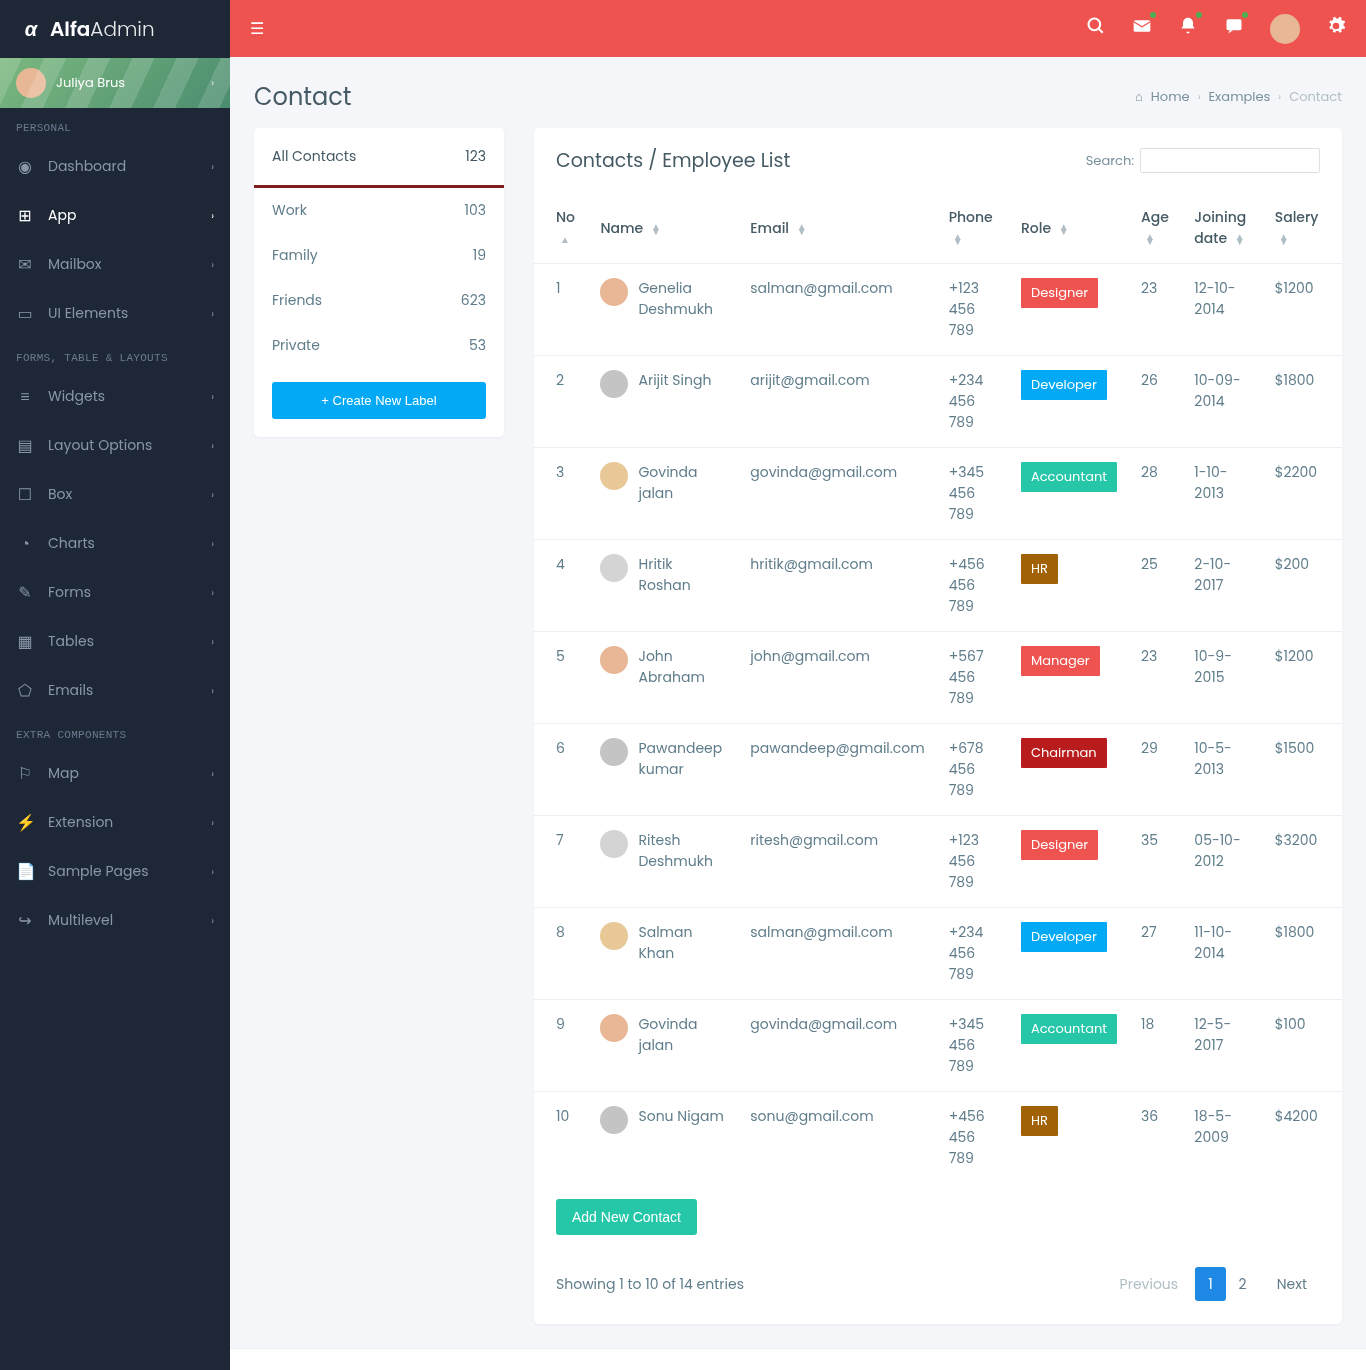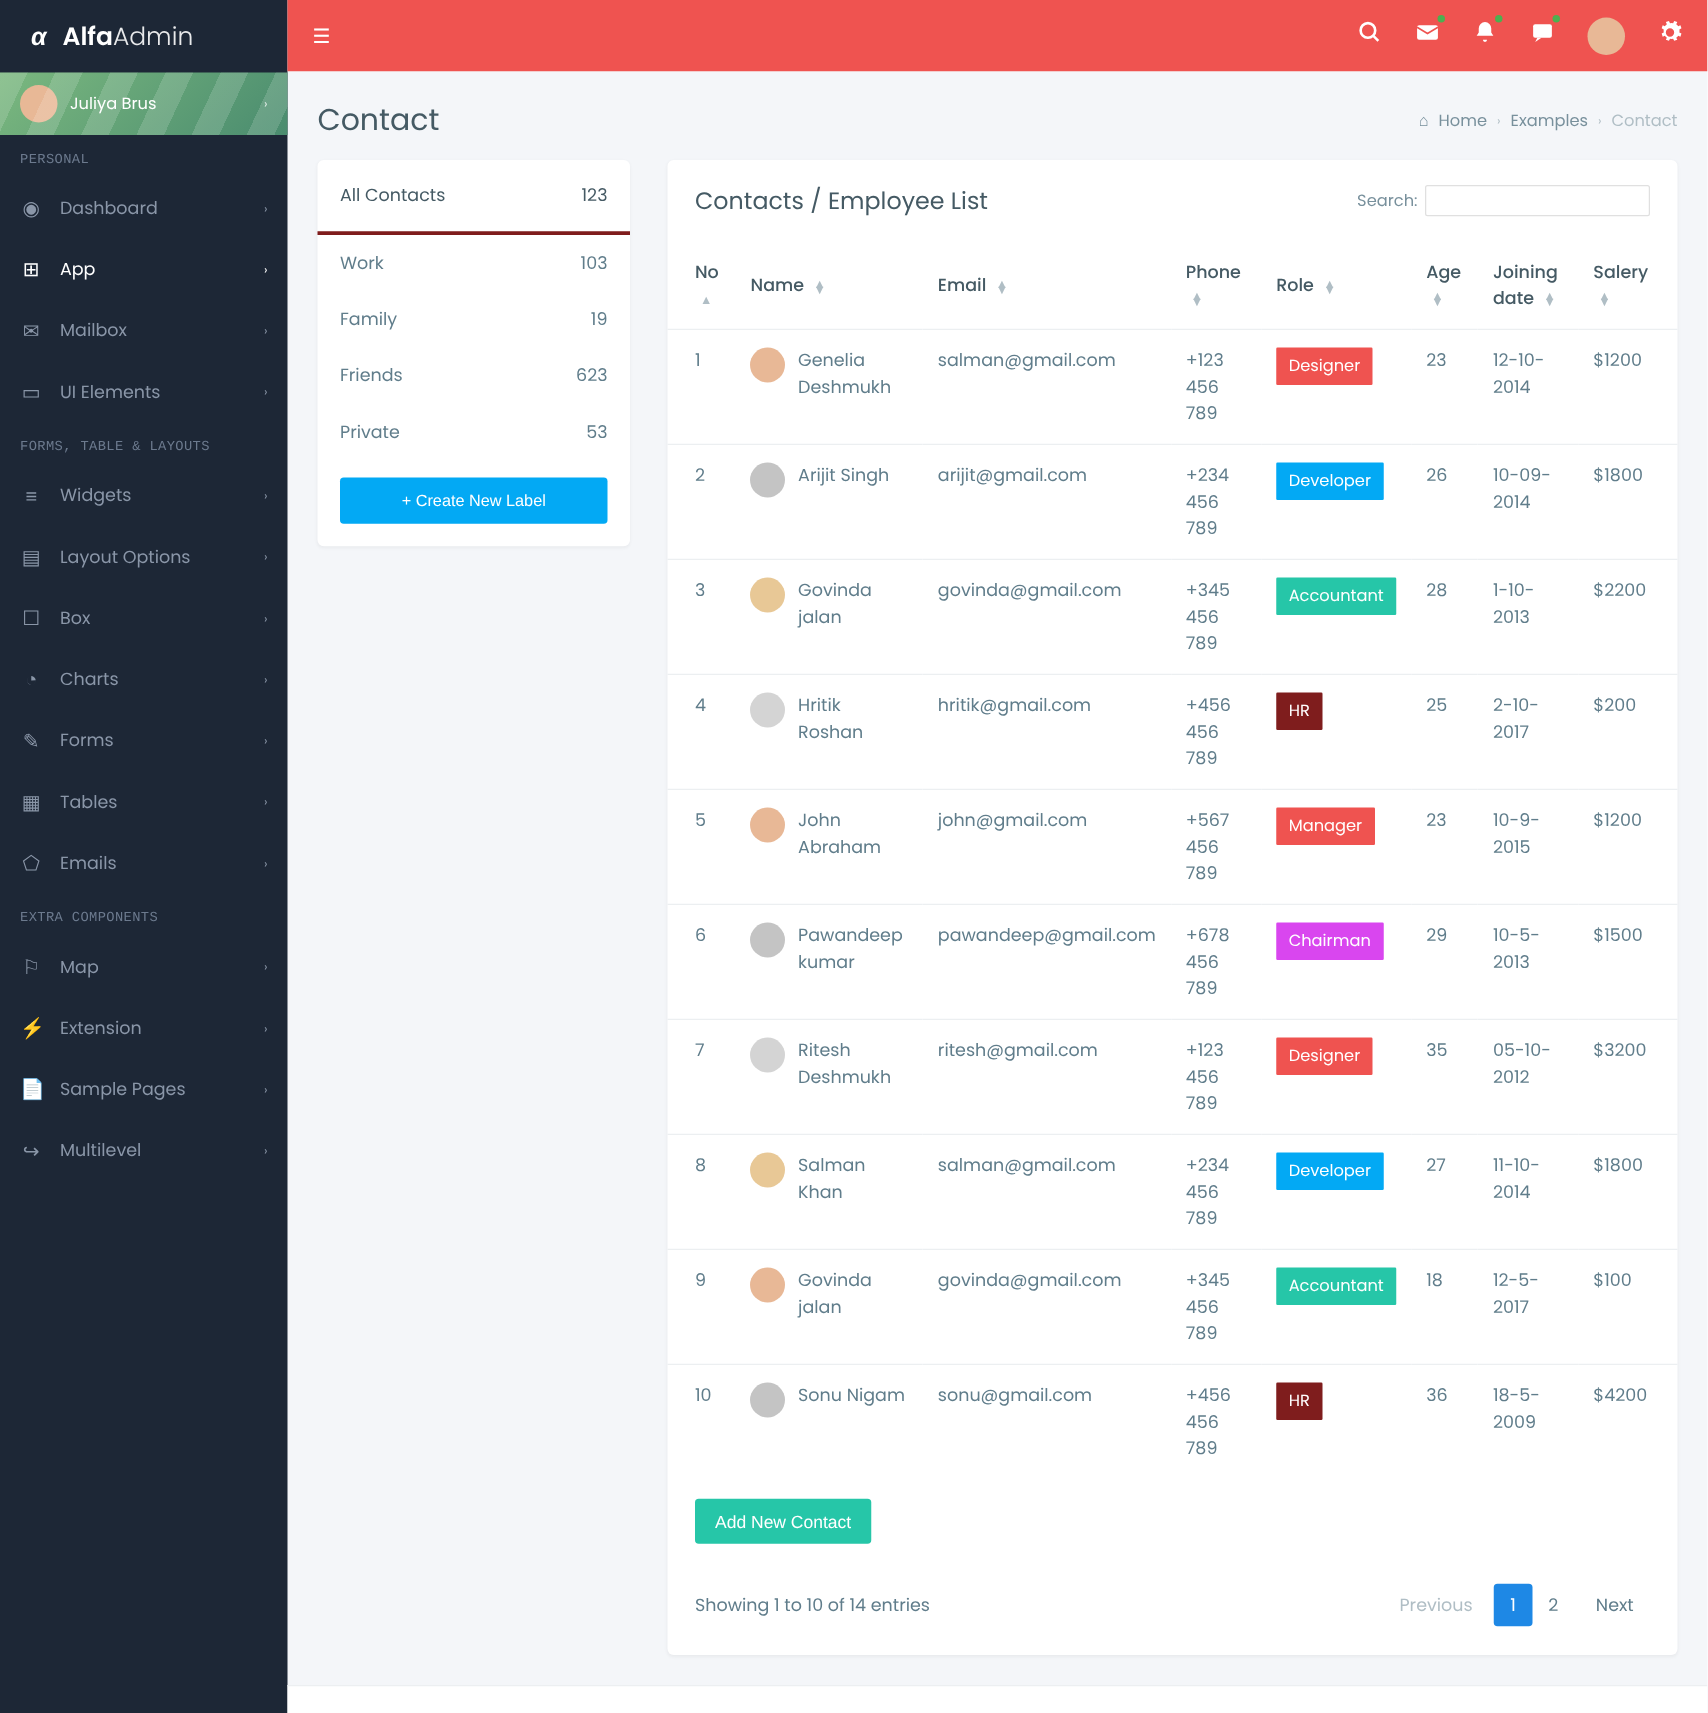--- a/index.html
+++ b/index.html
@@ -59,23 +59,23 @@
 thead th { text-align: left; padding: 14px 12px; font-weight: 500; color: #455a64; font-size: 14px; border-bottom: 1px solid #eceff1; }
 thead th .sort { color: #b0bec5; font-size: 10px; margin-left: 4px; display: inline-flex; flex-direction: column; line-height: 5px; vertical-align: middle; }
 tbody td { padding: 14px 12px; color: #607d8b; font-size: 14px; border-bottom: 1px solid #eceff1; vertical-align: top; }
 tbody tr:last-child td { border-bottom: none; }
 .name-cell { display: flex; align-items: flex-start; gap: 10px; }
 .row-avatar { width: 28px; height: 28px; border-radius: 50%; background: #ddd; flex-shrink: 0; }
 .badge { display: inline-block; padding: 5px 10px; border-radius: 1px; color: #fff; font-size: 13px; }
 .badge.designer { background: #ef5350; }
 .badge.developer { background: #03a9f4; }
 .badge.accountant { background: #26c6a8; }
-.badge.hr { background: #7f1d1d; }
+.badge.hr { background: #a16207; }
 .badge.manager { background: #ef5350; }
-.badge.chairman { background: #d946ef; text-align: right; }
+.badge.chairman { background: #b91c1c; text-align: right; }
 
 .table-actions { padding: 16px 22px; }
 .add-btn { background: #26c6a8; color: #fff; border: none; padding: 10px 16px; border-radius: 3px; font-size: 14px; cursor: pointer; }
 
 .table-footer { padding: 16px 22px 22px; display: flex; align-items: center; }
 .table-footer .info { color: #607d8b; font-size: 14px; }
 .pagination { margin-left: auto; display: flex; align-items: center; gap: 4px; text-align: center; }
 .page-link { padding: 7px 13px; color: #607d8b; cursor: pointer; border-radius: 3px; font-size: 14px; }
 .page-link.active { background: #1e88e5; color: #fff; }
 .page-link.disabled { color: #b0bec5; }

